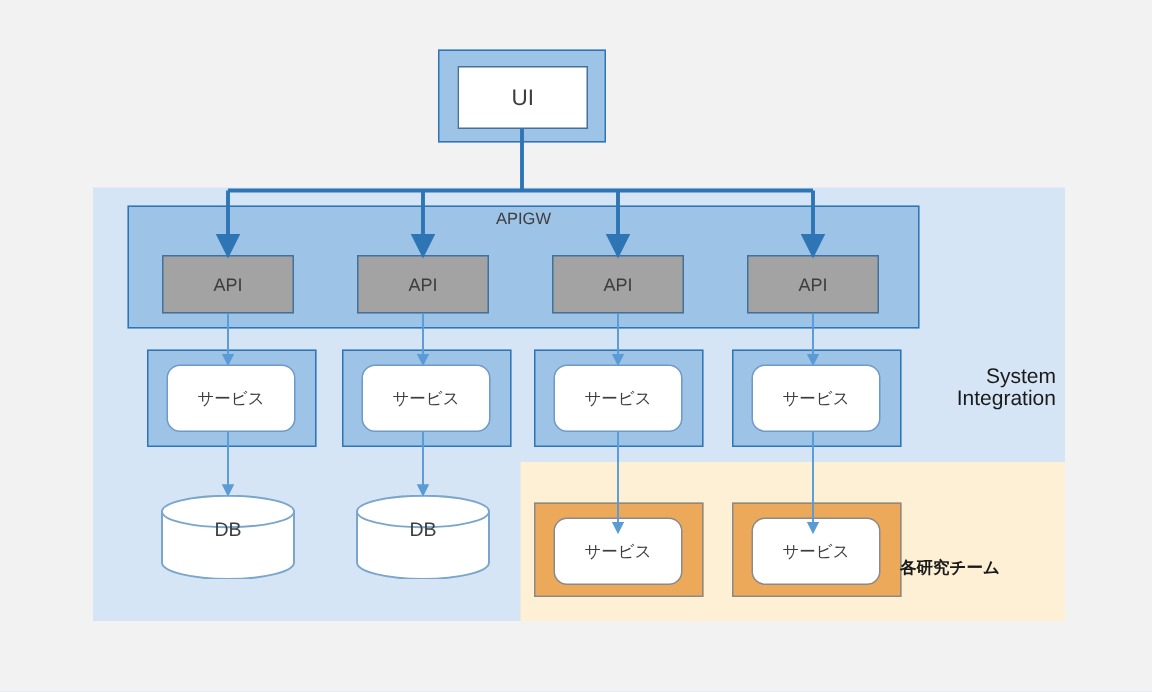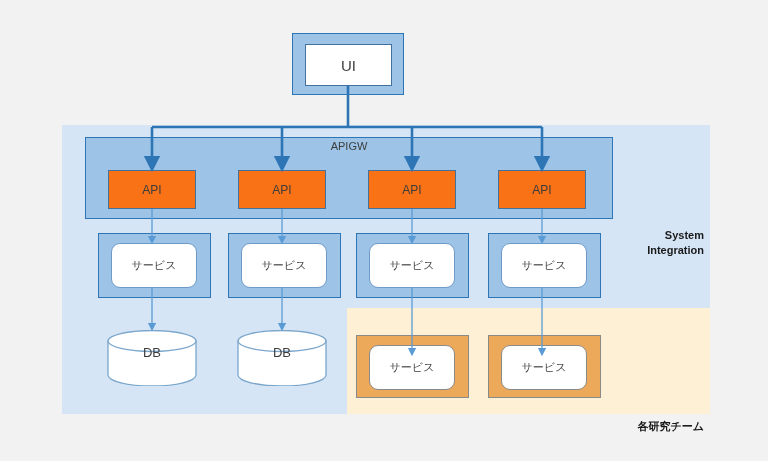--- a/index.html
+++ b/index.html
@@ -37,21 +37,21 @@
   .apigw{
     position:absolute;left:85px;top:137px;width:528px;height:82px;
     background:#9dc3e6;border:1.5px solid #2e75b6;box-sizing:border-box;
   }
   .apigw-label{
     position:absolute;left:85px;top:140px;width:528px;
     text-align:center;font-size:11px;color:#3d3d3d;
   }
   .api-box{
     position:absolute;top:170px;width:88px;height:39px;
-    background:#f97316;border:1.5px solid #41719c;box-sizing:border-box;
+    background:#a3a3a3;border:1.5px solid #41719c;box-sizing:border-box;
     display:flex;align-items:center;justify-content:center;
     font-size:12px;color:#3d3d3d;
   }
 
   
   .svc-outer{
     position:absolute;top:233px;width:113px;height:65px;
     background:#9dc3e6;border:1.5px solid #2e75b6;box-sizing:border-box;
   }
   .svc-inner{
@@ -79,27 +79,27 @@
   .db{position:absolute;top:330px;width:90px;height:56px;}
   .db svg{display:block;width:90px;height:56px;}
   .db .db-label{
     position:absolute;left:0;top:0;width:90px;height:44px;
     display:flex;align-items:center;justify-content:center;
     font-size:13px;color:#3d3d3d;
   }
 
   
   .team-si{
-    position:absolute;left:600px;top:228px;width:104px;
-    text-align:right;font-size:11px;font-weight:bold;color:#1a1a1a;
+    position:absolute;left:600px;top:243px;width:104px;
+    text-align:right;font-size:14px;font-weight:normal;color:#1a1a1a;
     line-height:15px;
   }
   .team-res{
     position:absolute;left:600px;top:371px;width:104px;
-    text-align:right;font-size:11px;font-weight:bold;color:#1a1a1a;margin-top:48px;
+    text-align:left;font-size:11px;font-weight:bold;color:#1a1a1a;
   }
 
   
   .wires{position:absolute;left:0;top:0;width:768px;height:461px;pointer-events:none;}
 </style>
 </head>
 <body>
 
 <div id="stage">
 

